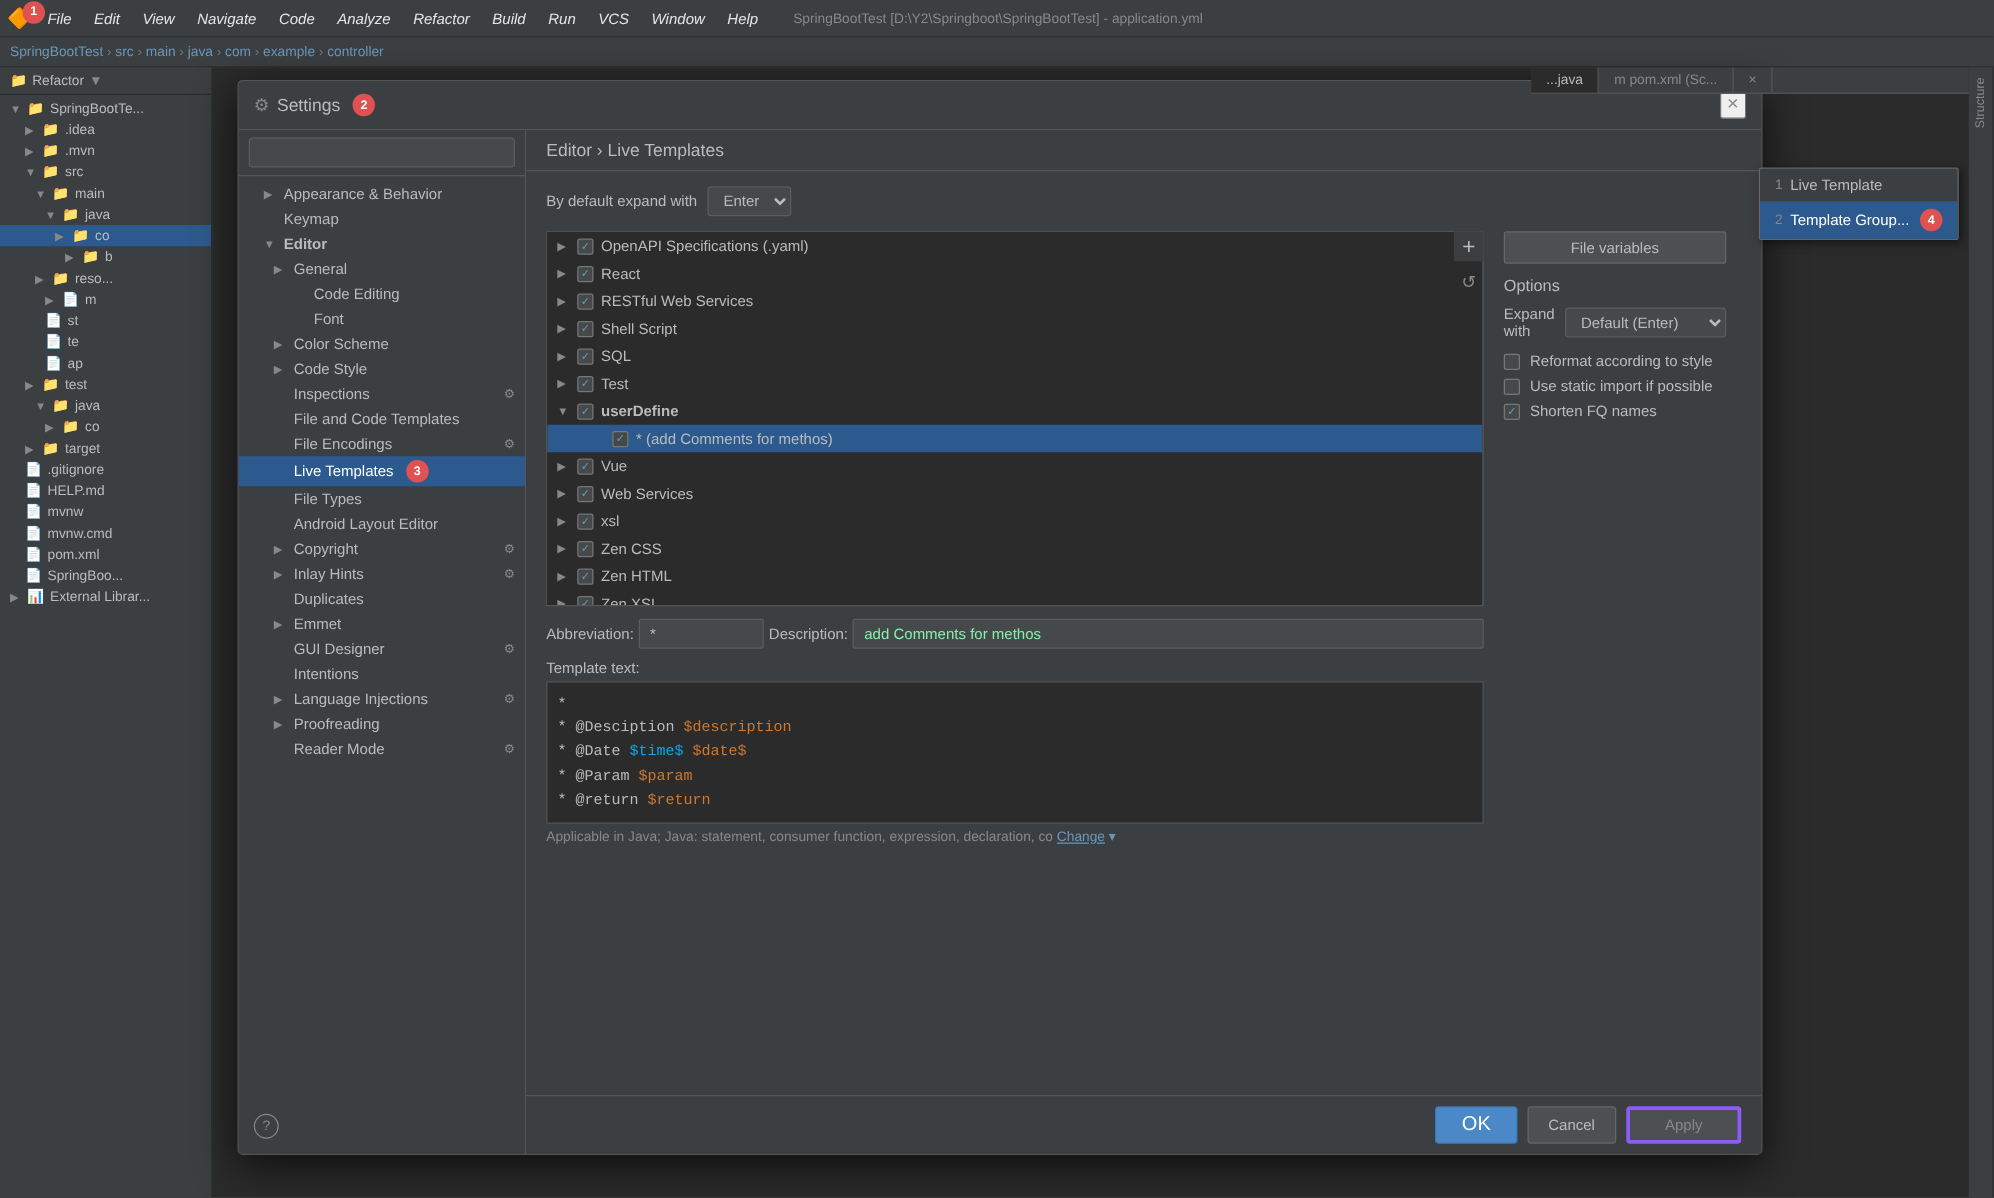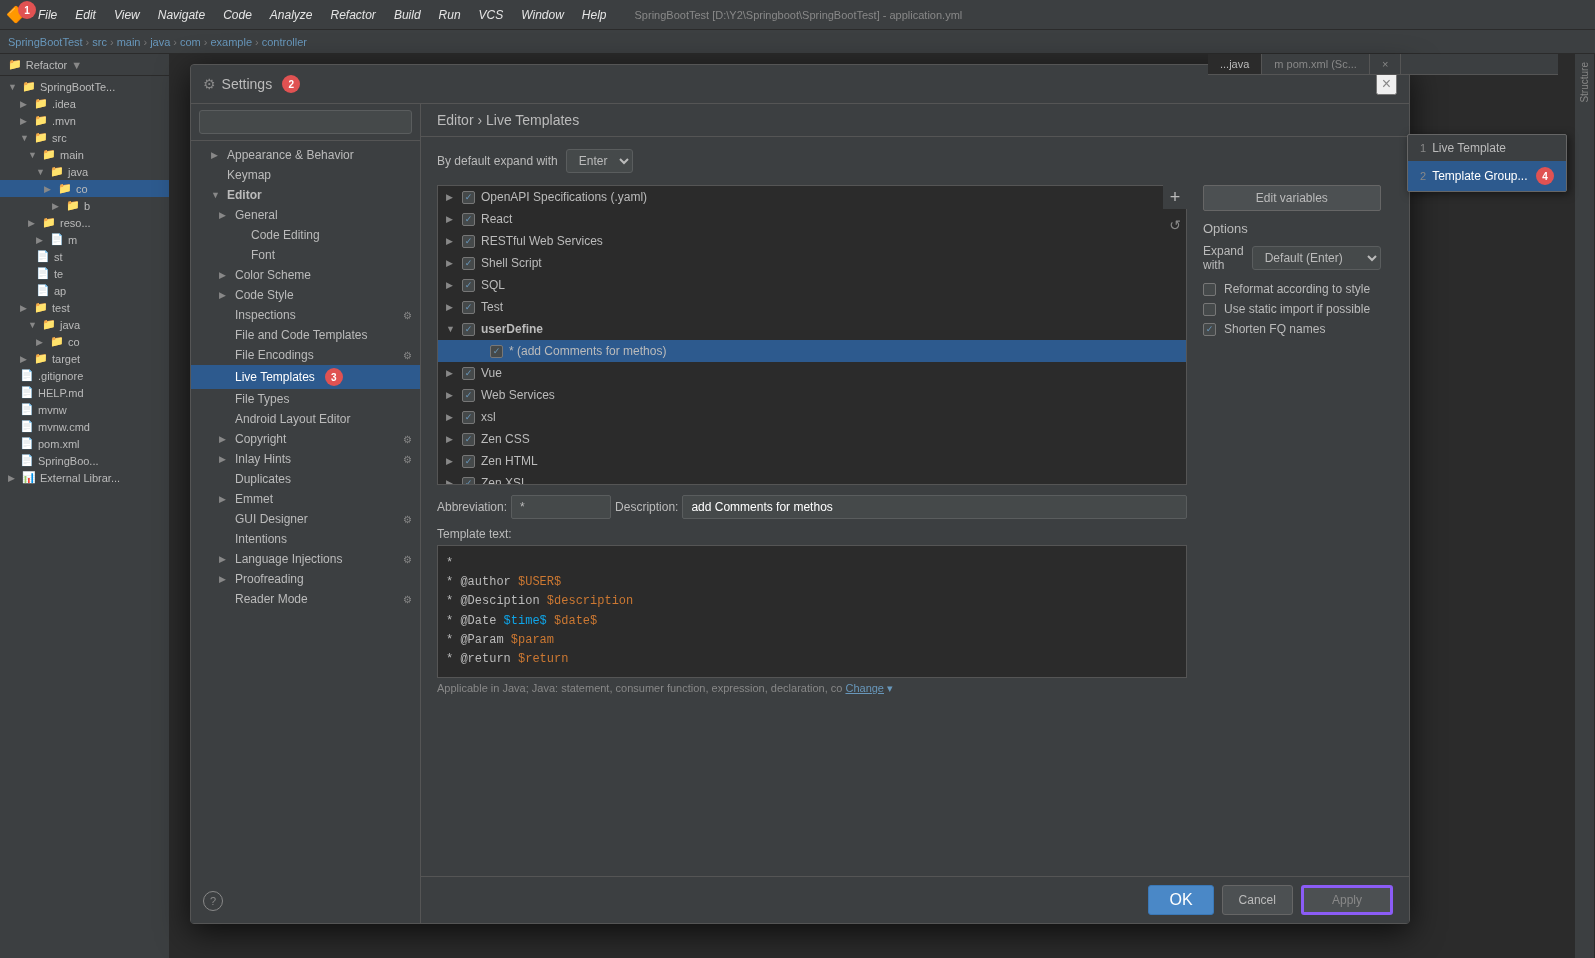--- a/index.html
+++ b/index.html
@@ -301,21 +301,21 @@
       <div class="tree-item" style="padding-left:8px;">
         <span class="tree-arrow">▶</span>
         <span class="tree-icon">📊</span>
         <span>External Librar...</span>
       </div>
     </div>
   </div>
 
   <div class="main-content">
 
-    <div style="position:absolute; top:0; right:17px; width:350px; background:#2b2b2b; z-index:1;">
+    <div style="position:absolute; top:0; right:0; width:350px; background:#2b2b2b; z-index:1;">
       <div class="ide-tab-header">
         <span class="ide-tab active">...java</span>
         <span class="ide-tab">m pom.xml (Sc...</span>
         <span class="ide-tab">×</span>
       </div>
     </div>
 
     <div class="settings-dialog">
 
       <div class="dialog-titlebar">
@@ -571,44 +571,43 @@
                       <span class="tl-checkbox checked"></span>
                       <span class="tl-label">Zen XSL</span>
                     </div>
                   </div>
                 </div>
 
                 <div style="display:flex; align-items:center; gap:4px; margin-top:10px;">
                   <span>Abbreviation:</span>
                   <input type="text" class="form-input short" value="*" style="background: rgb(69, 73, 74); border: 1px solid rgb(90, 93, 94); color: rgb(187, 187, 187); padding: 4px 8px; font-size: 12px; border-radius: 2px; width: 100px;">
                   <span>Description:</span>
-                  <input type="text" class="form-input" style="background: rgb(69, 73, 74); border: 1px solid rgb(90, 93, 94); color: #ffffff; padding: 4px 8px; font-size: 12px; border-radius: 2px; flex: 1 1 0%; width: 400px;" value="add Comments for methos">
+                  <input type="text" class="form-input" style="background: rgb(69, 73, 74); border: 1px solid rgb(90, 93, 94); color: #86efac; padding: 4px 8px; font-size: 12px; border-radius: 2px; flex: 1 1 0%; width: 400px;" value="add Comments for methos">
                 </div>
 
                 <div style="margin-top:8px;">Template text:</div>
 
                 <div class="template-text-area" style="margin-top:4px; width:750px; font-family:'Courier New',monospace; font-size:12px; background:#2b2b2b; border:1px solid #555; padding:8px; min-height:110px; overflow-y:auto;">
                   <div class="code-line">*</div>
-                  <div class="code-line"> * @author <span style="color:#cc7832;">$USER$</span></div>
                   <div class="code-line"> * @Desciption <span style="color:#cc7832;">$description</span></div>
                   <div class="code-line"> * @Date <span style="color:#0ea5e9;">$time$</span> <span style="color:#cc7832;">$date$</span></div>
                   <div class="code-line"> * @Param <span style="color:#cc7832;">$param</span></div>
                   <div class="code-line"> * @return <span style="color:#cc7832;">$return</span></div>
                 </div>
 
                 <div class="applicable-row">
                   <span>Applicable in Java; Java: statement, consumer function, expression, declaration, co</span>
                   <span class="change-link">Change</span>
                   <span style="color:#6897bb;">▾</span>
                 </div>
               </div>
 
               <div class="options-panel">
                 
-                <button class="edit-vars-btn">Edit variables</button>
+                <button class="edit-vars-btn">File variables</button>
                 
                 <div class="options-title">Options</div>
                 
                 
                 <div class="expand-with-row">
                   <span>Expand with</span>
                   <select class="expand-with-dropdown">
                     <option>Default (Enter)</option>
                   </select>
                 </div>

